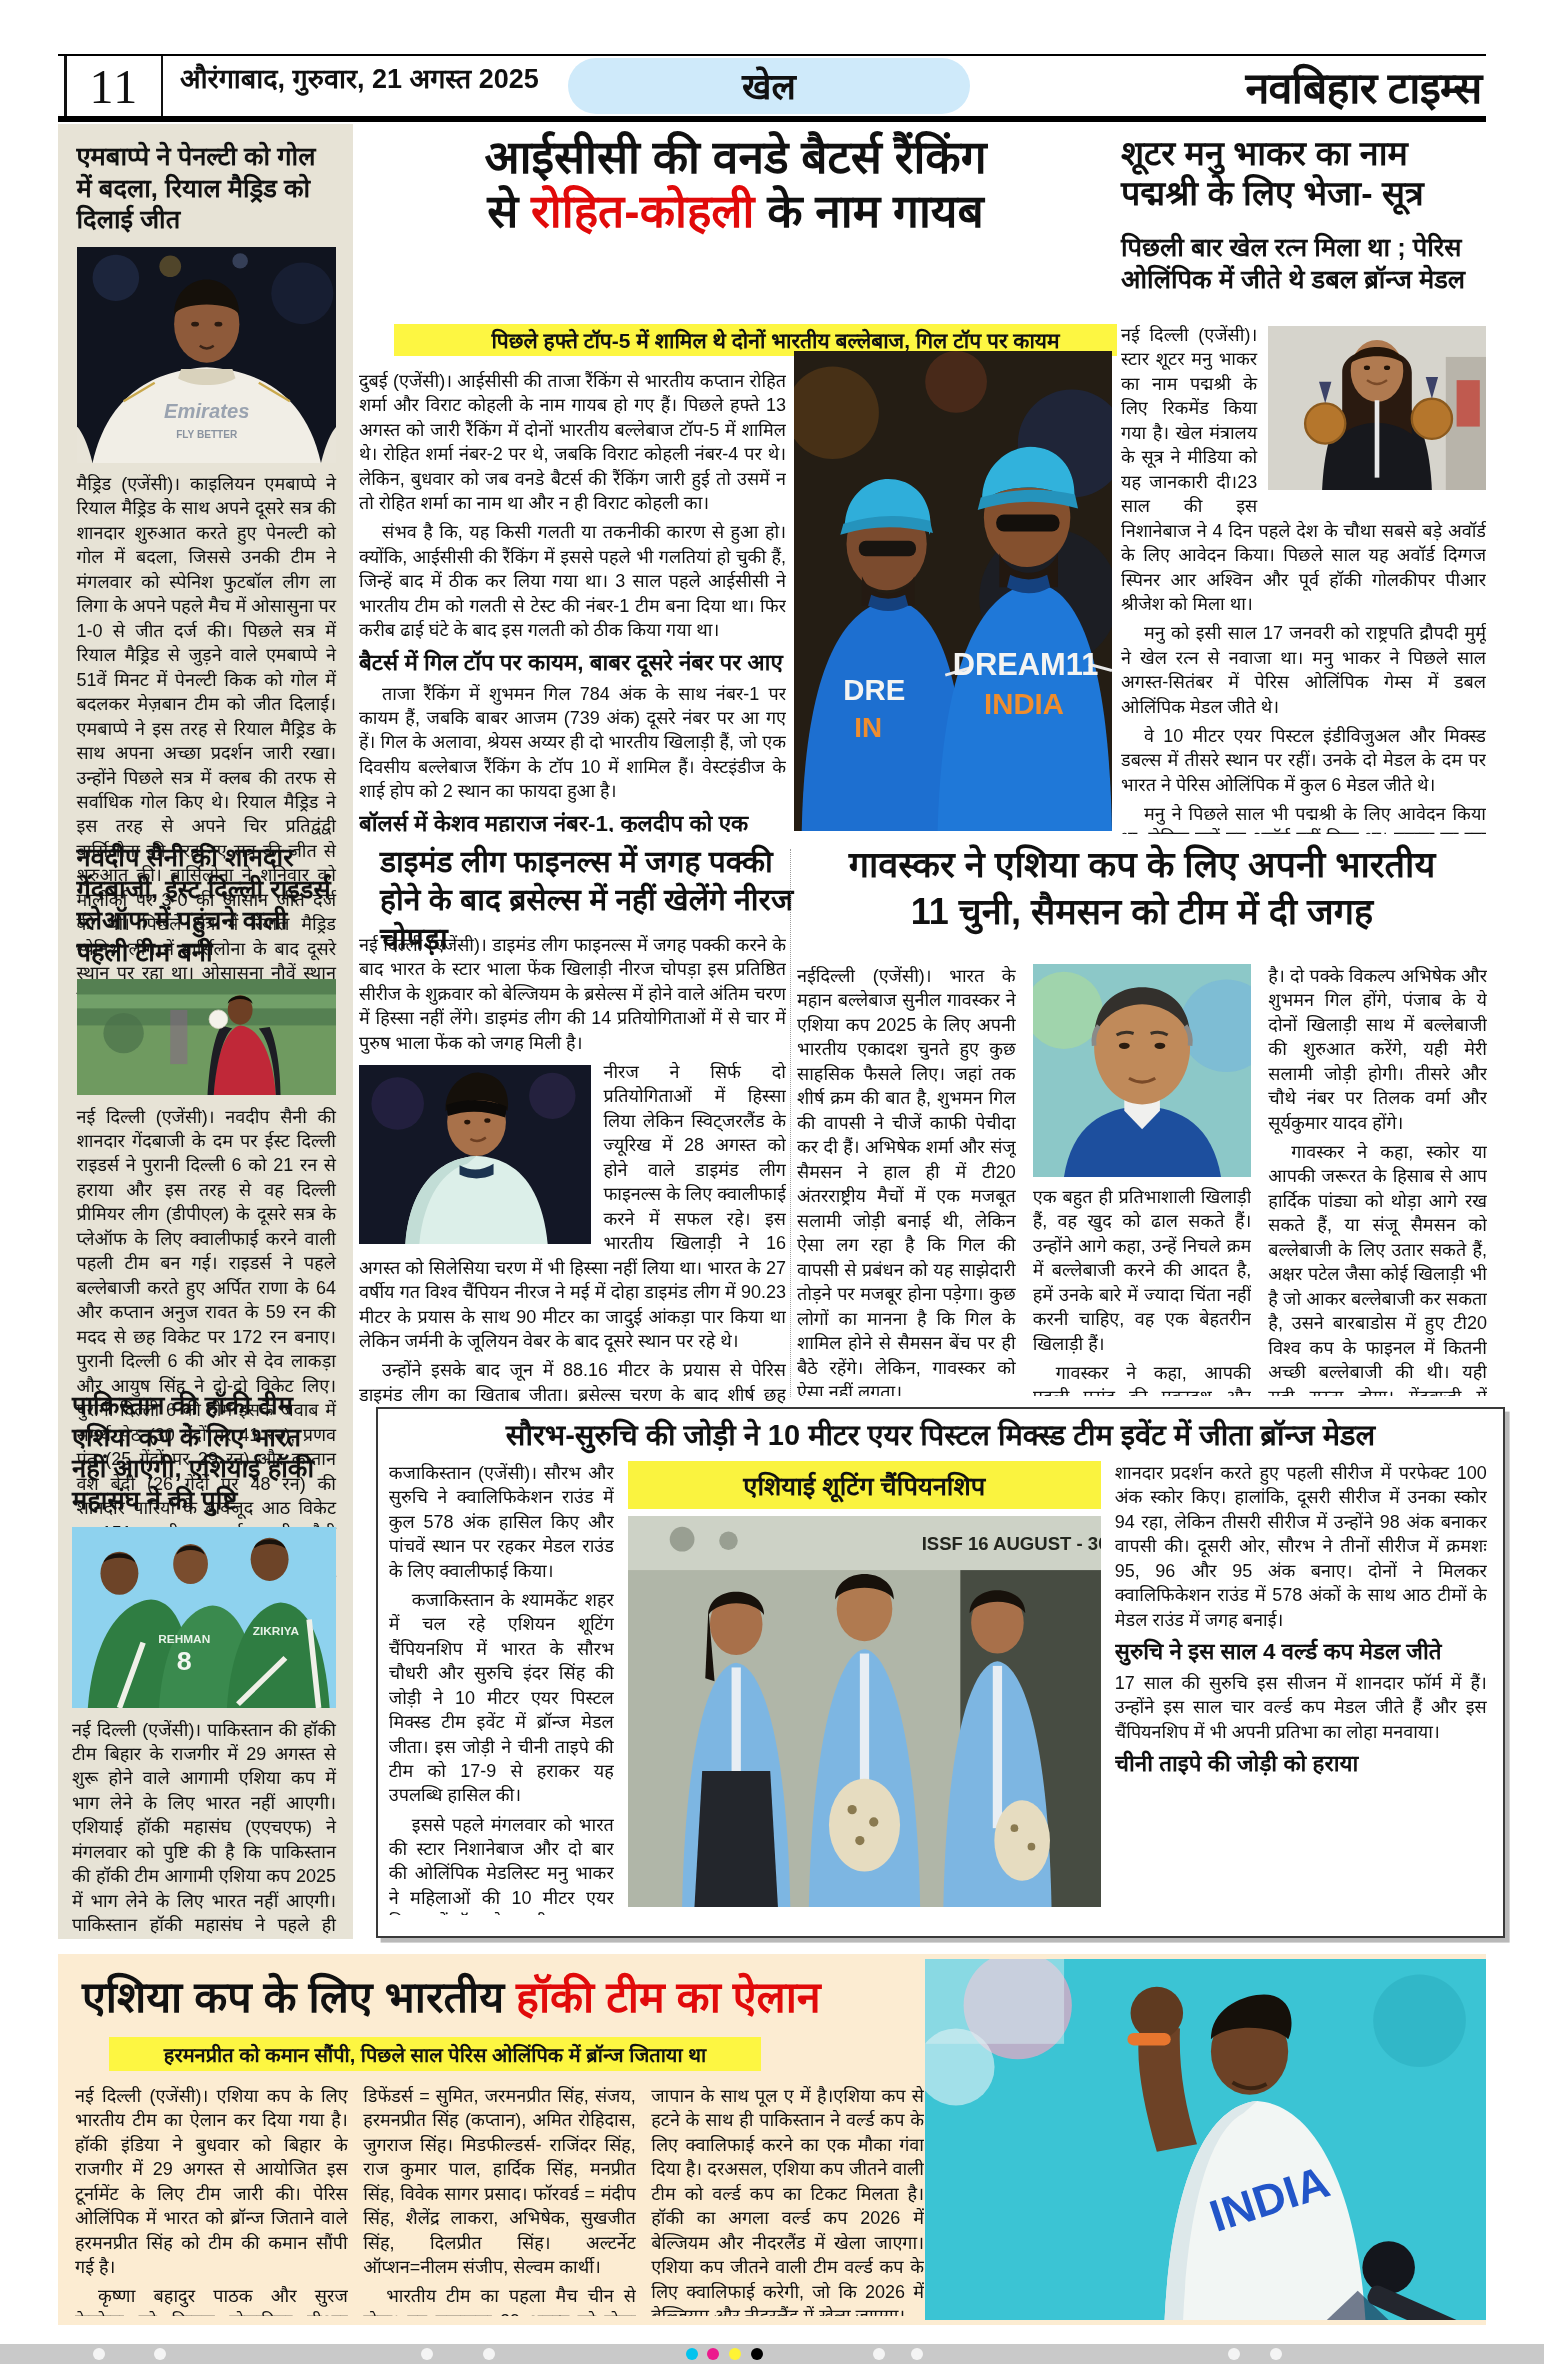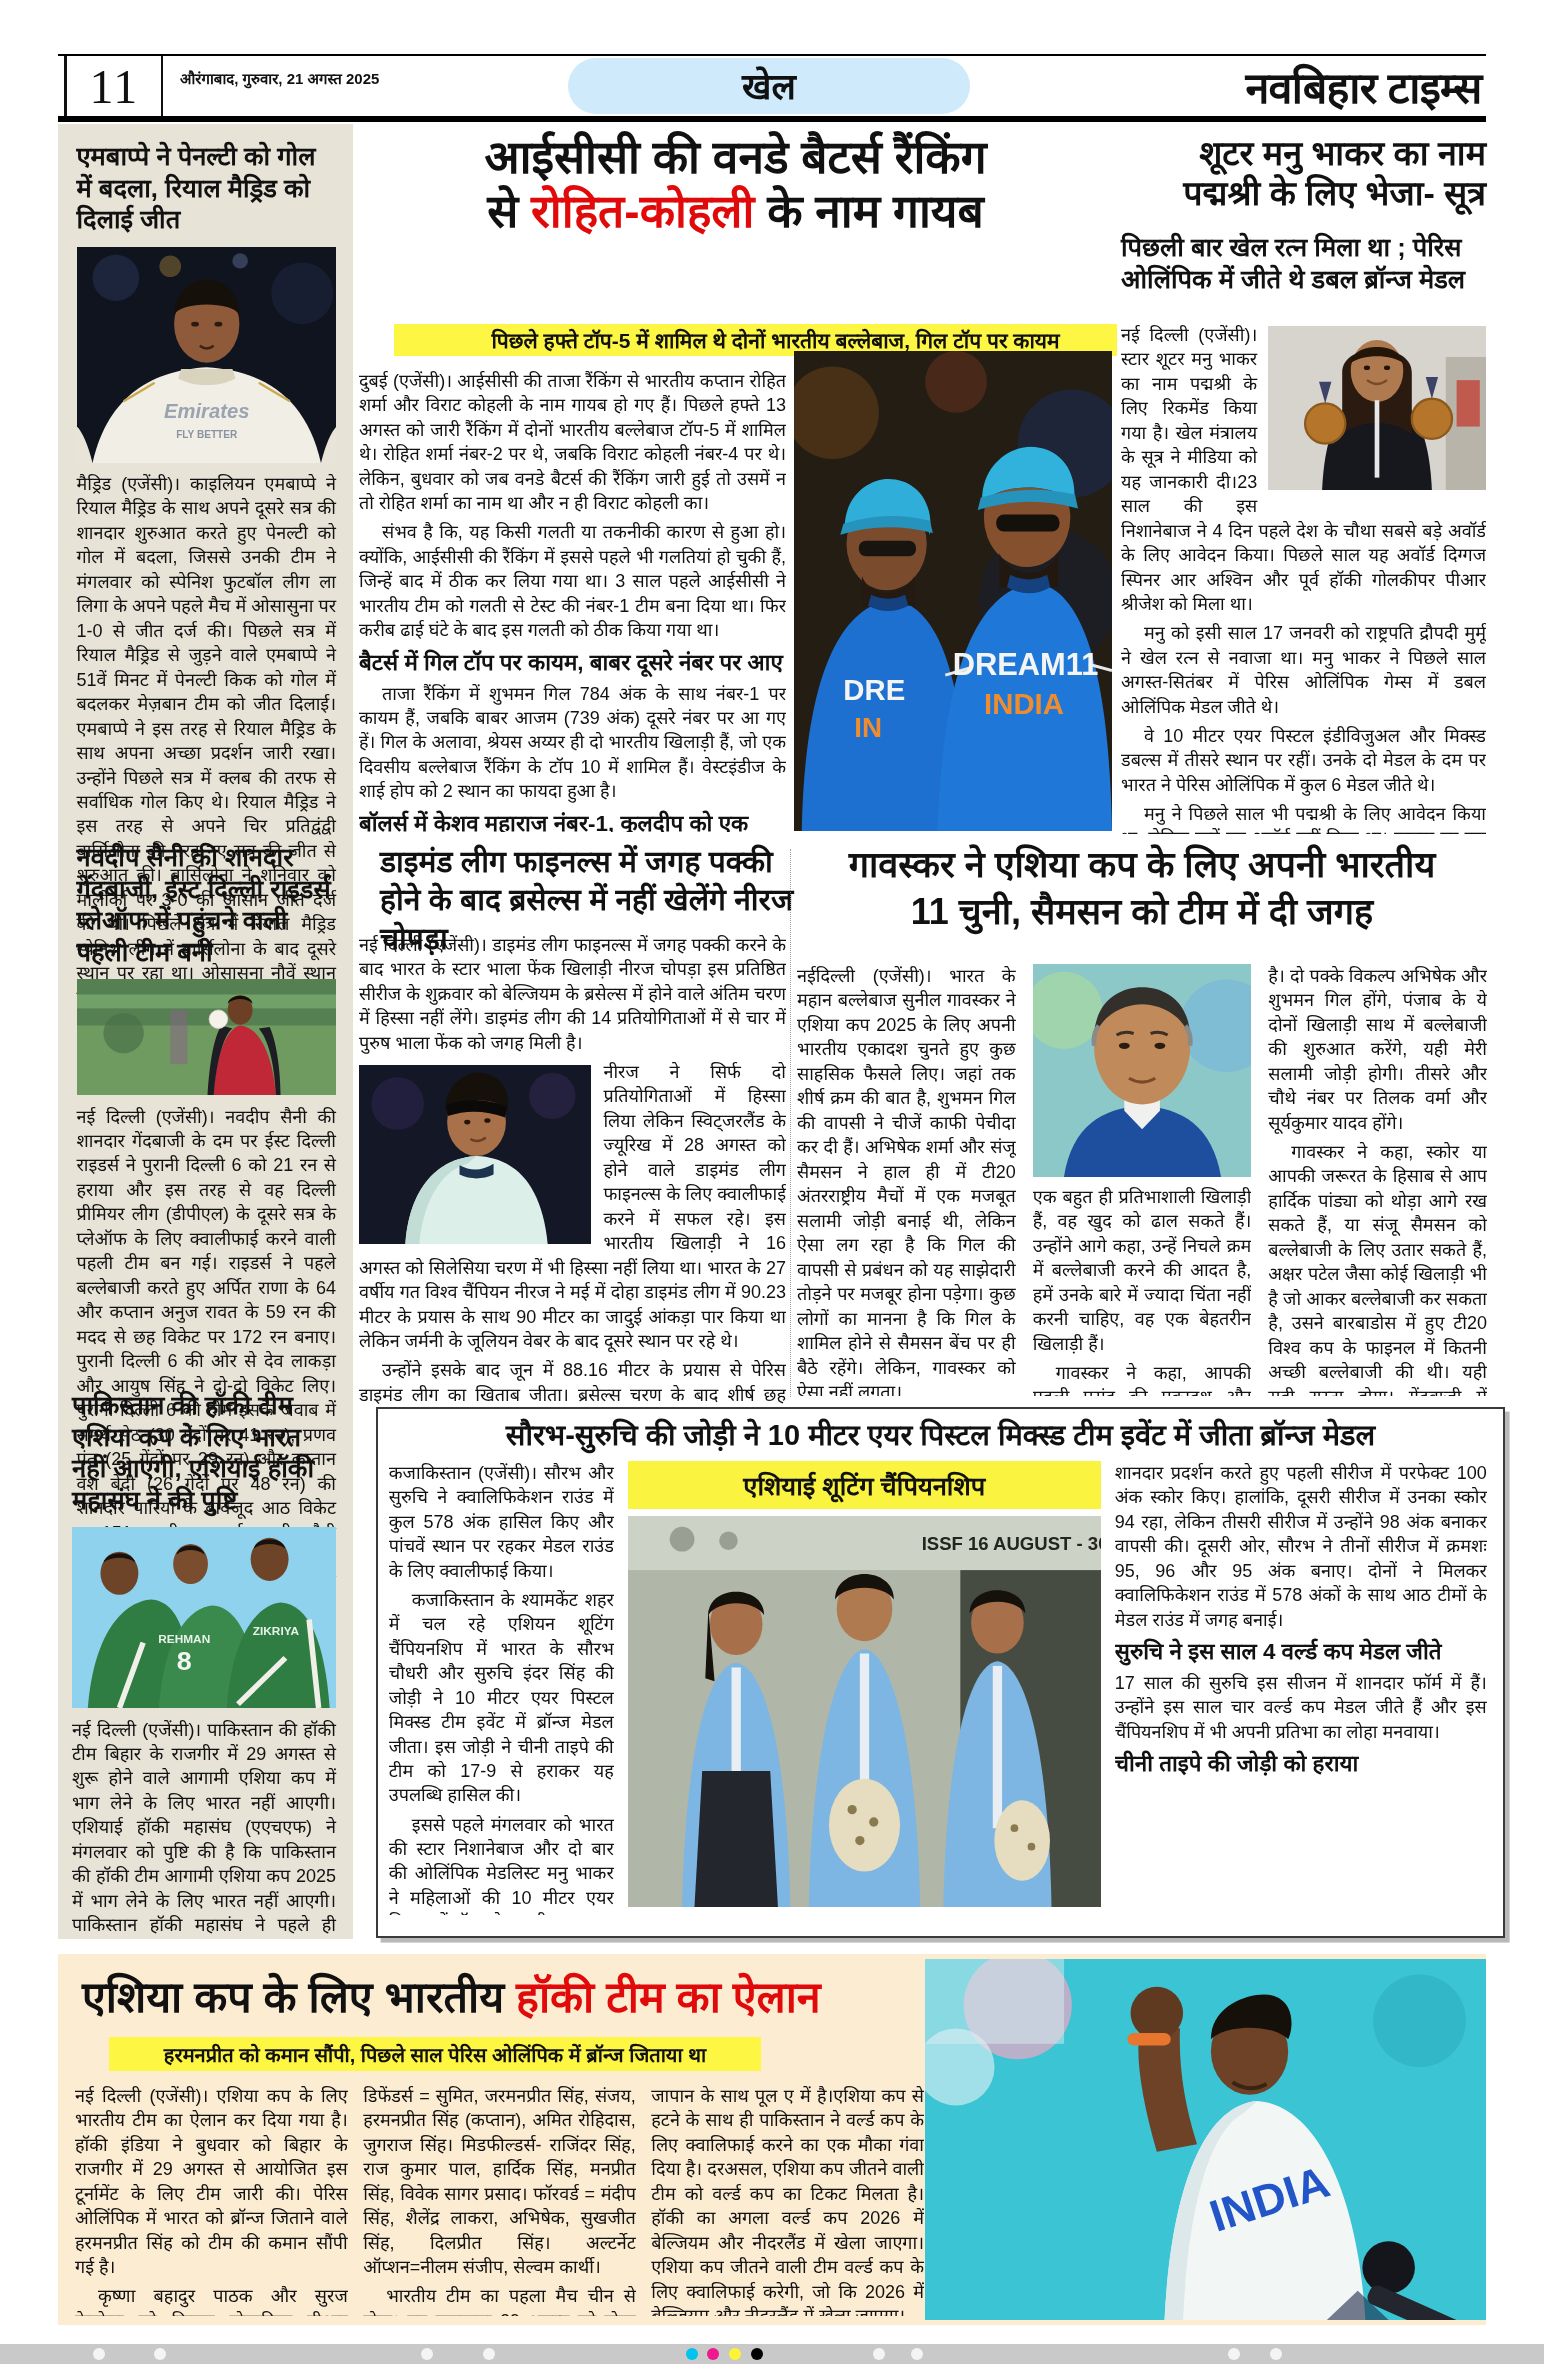--- a/index.html
+++ b/index.html
@@ -4,21 +4,21 @@
 <style>
   html,body{margin:0;padding:0;background:#ffffff;}
   .page{position:relative;width:1544px;height:2377px;background:#ffffff;
         font-family:"Liberation Sans","DejaVu Sans",sans-serif;color:#111;overflow:hidden;}
   .abs{position:absolute;}
   
   .header{left:58px;top:54px;width:1428px;height:60px;border-top:2.3px solid #000;border-bottom:6.2px solid #000;background:#fff;}
   .pagenum{position:absolute;left:6.2px;top:0;width:94px;height:60px;border-left:3.1px solid #111;border-right:2.3px solid #111;
            display:flex;align-items:center;justify-content:center;font-family:Liberation Serif, serif;
            font-size:48px;font-weight:400;letter-spacing:1.5px;}
-  .hdate{position:absolute;left:122px;top:0;height:43px;display:flex;align-items:center;font-size:15px;font-weight:700;}
+  .hdate{position:absolute;left:122px;top:0;height:43px;display:flex;align-items:center;font-size:27px;font-weight:700;}
   .section-pill{position:absolute;left:510px;top:1.5px;width:402px;height:56px;background:#cfeafa;border-radius:31px;
                 display:flex;align-items:center;justify-content:center;font-size:36px;font-weight:800;}
   .masthead{position:absolute;right:4.6px;top:0;height:60px;display:flex;align-items:center;font-size:43px;font-weight:900;letter-spacing:-0.8px;}
   
   .p{font-size:18px;line-height:1.36;text-align:justify;margin:0 0 4.6px 0;}
   .indent{text-indent:23px;}
   .clip{overflow:hidden;}
   .sub-inline{font-size:22.4px;font-weight:800;line-height:1.25;margin:6.2px 0 4.6px 0;text-align:left;}
   
   .sidebar{left:58px;top:124px;width:295px;height:1815px;background:#e7e3d6;padding:0;}
@@ -26,21 +26,21 @@
   .sb-head{font-size:25.5px;font-weight:800;line-height:1.24;margin:0 0 10.8px 0;}
   .sb-img{width:100%;display:block;margin:0 0 9.3px 0;}
   
   .main-head{left:359px;top:130px;width:753px;height:193px;text-align:center;font-size:46px;font-weight:800;line-height:1.18;}
   .red{color:#e10a0a;}
   .kicker{left:394px;top:324px;width:683px;height:32px;background:#fdf642;display:flex;align-items:center;justify-content:center;
           font-size:21px;font-weight:800;padding-left:40px;}
   .main-body{left:359px;top:369px;width:427px;height:463px;}
   .main-photo{left:794px;top:351px;width:318px;height:480px;}
   
-  .manu-head{left:1121px;top:133px;width:365px;height:91px;text-align:right;font-size:34px;font-weight:800;line-height:1.18;}
+  .manu-head{left:1121px;top:133px;width:365px;height:91px;text-align:left;font-size:34px;font-weight:800;line-height:1.18;}
   .manu-deck{left:1121px;top:232px;width:365px;height:77px;text-align:left;font-size:25.5px;font-weight:800;line-height:1.25;}
   .manu-body{left:1121px;top:323px;width:365px;height:511px;}
   .manu-img{float:right;width:218px;height:164px;margin:3.1px 0 6.2px 10.8px;}
   
   .neeraj-head{left:380px;top:843px;width:427px;height:83px;font-size:30px;font-weight:800;line-height:1.28;text-align:left;}
   .neeraj-body{left:359px;top:933px;width:427px;height:473px;}
   .neeraj-img{float:left;width:232px;height:179px;margin:4.6px 12.4px 4.6px 0;}
   .vrule{left:790px;top:849px;width:0;height:548px;border-left:1.5px dotted #9a9a9a;}
   
   .gav-head{left:797px;top:842px;width:690px;height:102px;text-align:center;font-size:36px;font-weight:800;line-height:1.3;}

